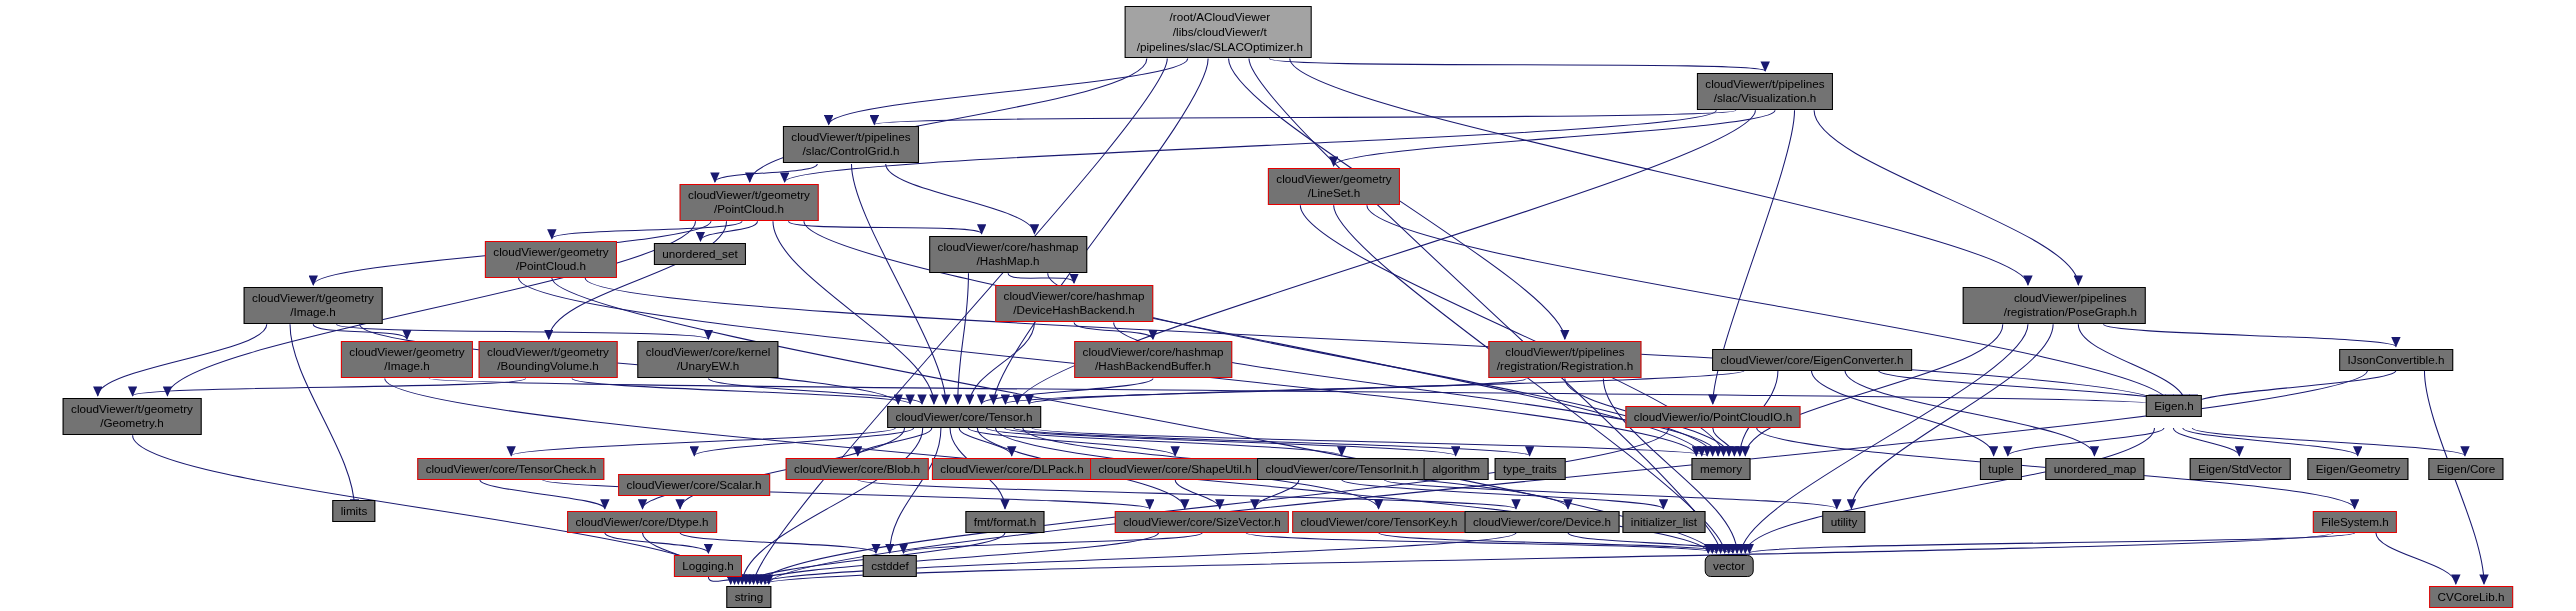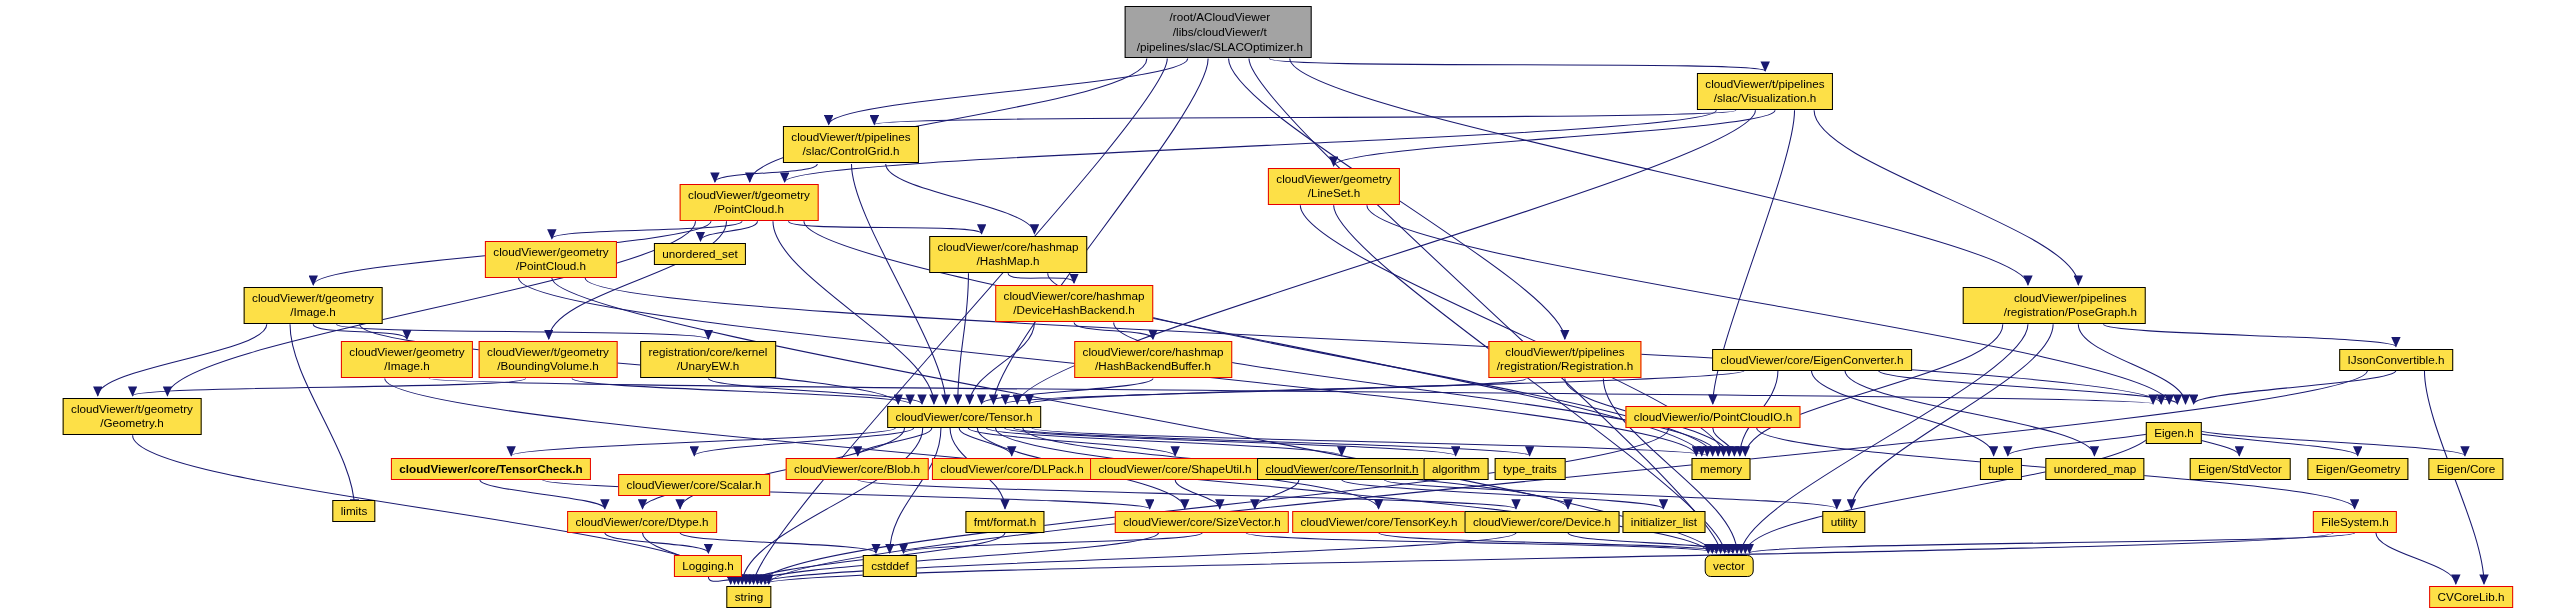--- a/index.html
+++ b/index.html
@@ -11,21 +11,21 @@
     background: #ffffff;
     font-family: "Liberation Sans", sans-serif;
     overflow: hidden;
   }
   #edge-layer { position: absolute; left: 0; top: 0; z-index: 1; }
   .edge { fill: none; stroke: #191970; stroke-width: 1.7px; }
   .node {
     position: absolute;
     transform: translateX(-50%);
     z-index: 2;
-    background: #fde047;
+    background: #737373;
     border: 1.2px solid #000000;
     color: #000000;
     font-size: 11.7px;
     line-height: 1.28;
     padding: 2.5px 7.4px;
     text-align: center;
     white-space: pre;
     cursor: pointer;
   }
   .node.truncated { border-color: #e60000; }
@@ -172,39 +172,39 @@
     <div class="node" style="left: 313px; top: 287px;">cloudViewer/t/geometry
 /Image.h</div>
     <div class="node truncated" style="left: 1074px; top: 285px; border-color: rgb(230, 0, 0);">cloudViewer/core/hashmap
 /DeviceHashBackend.h</div>
     <div class="node" style="left: 2054px; top: 287px; padding-left: 40px;">cloudViewer/pipelines
 /registration/PoseGraph.h</div>
     <div class="node truncated" style="left: 407px; top: 341px; border-color: rgb(230, 0, 0);">cloudViewer/geometry
 /Image.h</div>
     <div class="node truncated" style="left: 548px; top: 341px; border-color: rgb(230, 0, 0);">cloudViewer/t/geometry
 /BoundingVolume.h</div>
-    <div class="node" style="left: 708px; top: 341px;">registration/core/kernel
+    <div class="node" style="left: 708px; top: 341px;">cloudViewer/core/kernel
 /UnaryEW.h</div>
     <div class="node truncated" style="left: 1153px; top: 341px; border-color: rgb(230, 0, 0);">cloudViewer/core/hashmap
 /HashBackendBuffer.h</div>
     <div class="node truncated" style="left: 1565px; top: 341px; border-color: rgb(230, 0, 0);">cloudViewer/t/pipelines
 /registration/Registration.h</div>
     <div class="node" style="left: 1812px; top: 349px;">cloudViewer/core/EigenConverter.h</div>
     <div class="node" style="left: 2396px; top: 349px;">IJsonConvertible.h</div>
     <div class="node" style="left: 132px; top: 398px;">cloudViewer/t/geometry
 /Geometry.h</div>
     <div class="node" style="left: 964px; top: 406px;">cloudViewer/core/Tensor.h</div>
     <div class="node truncated" style="left: 1713px; top: 406px; border-color: rgb(230, 0, 0);">cloudViewer/io/PointCloudIO.h</div>
-    <div class="node" style="left: 2174px; top: 422px;">Eigen.h</div>
-    <div class="node truncated" style="left: 491px; top: 458px; border-color: rgb(230, 0, 0); font-weight: bold;">cloudViewer/core/TensorCheck.h</div>
+    <div class="node" style="left: 2174px; top: 395px;">Eigen.h</div>
+    <div class="node truncated" style="left: 511px; top: 458px; border-color: rgb(230, 0, 0);">cloudViewer/core/TensorCheck.h</div>
     <div class="node truncated" style="left: 694px; top: 458px; border-color: rgb(230, 0, 0); margin-top: 16px;">cloudViewer/core/Scalar.h</div>
     <div class="node truncated" style="left: 857px; top: 458px; border-color: rgb(230, 0, 0);">cloudViewer/core/Blob.h</div>
     <div class="node truncated" style="left: 1012px; top: 458px; border-color: rgb(230, 0, 0);">cloudViewer/core/DLPack.h</div>
     <div class="node truncated" style="left: 1175px; top: 458px; border-color: rgb(230, 0, 0);">cloudViewer/core/ShapeUtil.h</div>
-    <div class="node" style="left: 1342px; top: 458px; text-decoration: underline;">cloudViewer/core/TensorInit.h</div>
+    <div class="node" style="left: 1342px; top: 458px;">cloudViewer/core/TensorInit.h</div>
     <div class="node" style="left: 1456px; top: 458px;">algorithm</div>
     <div class="node" style="left: 1530px; top: 458px;">type_traits</div>
     <div class="node" style="left: 1721px; top: 458px;">memory</div>
     <div class="node" style="left: 2001px; top: 458px;">tuple</div>
     <div class="node" style="left: 2095px; top: 458px;">unordered_map</div>
     <div class="node" style="left: 2240px; top: 458px;">Eigen/StdVector</div>
     <div class="node" style="left: 2358px; top: 458px;">Eigen/Geometry</div>
     <div class="node" style="left: 2466px; top: 458px;">Eigen/Core</div>
     <div class="node" style="left: 354px; top: 500px;">limits</div>
     <div class="node truncated" style="left: 642px; top: 511px; border-color: rgb(230, 0, 0);">cloudViewer/core/Dtype.h</div>

